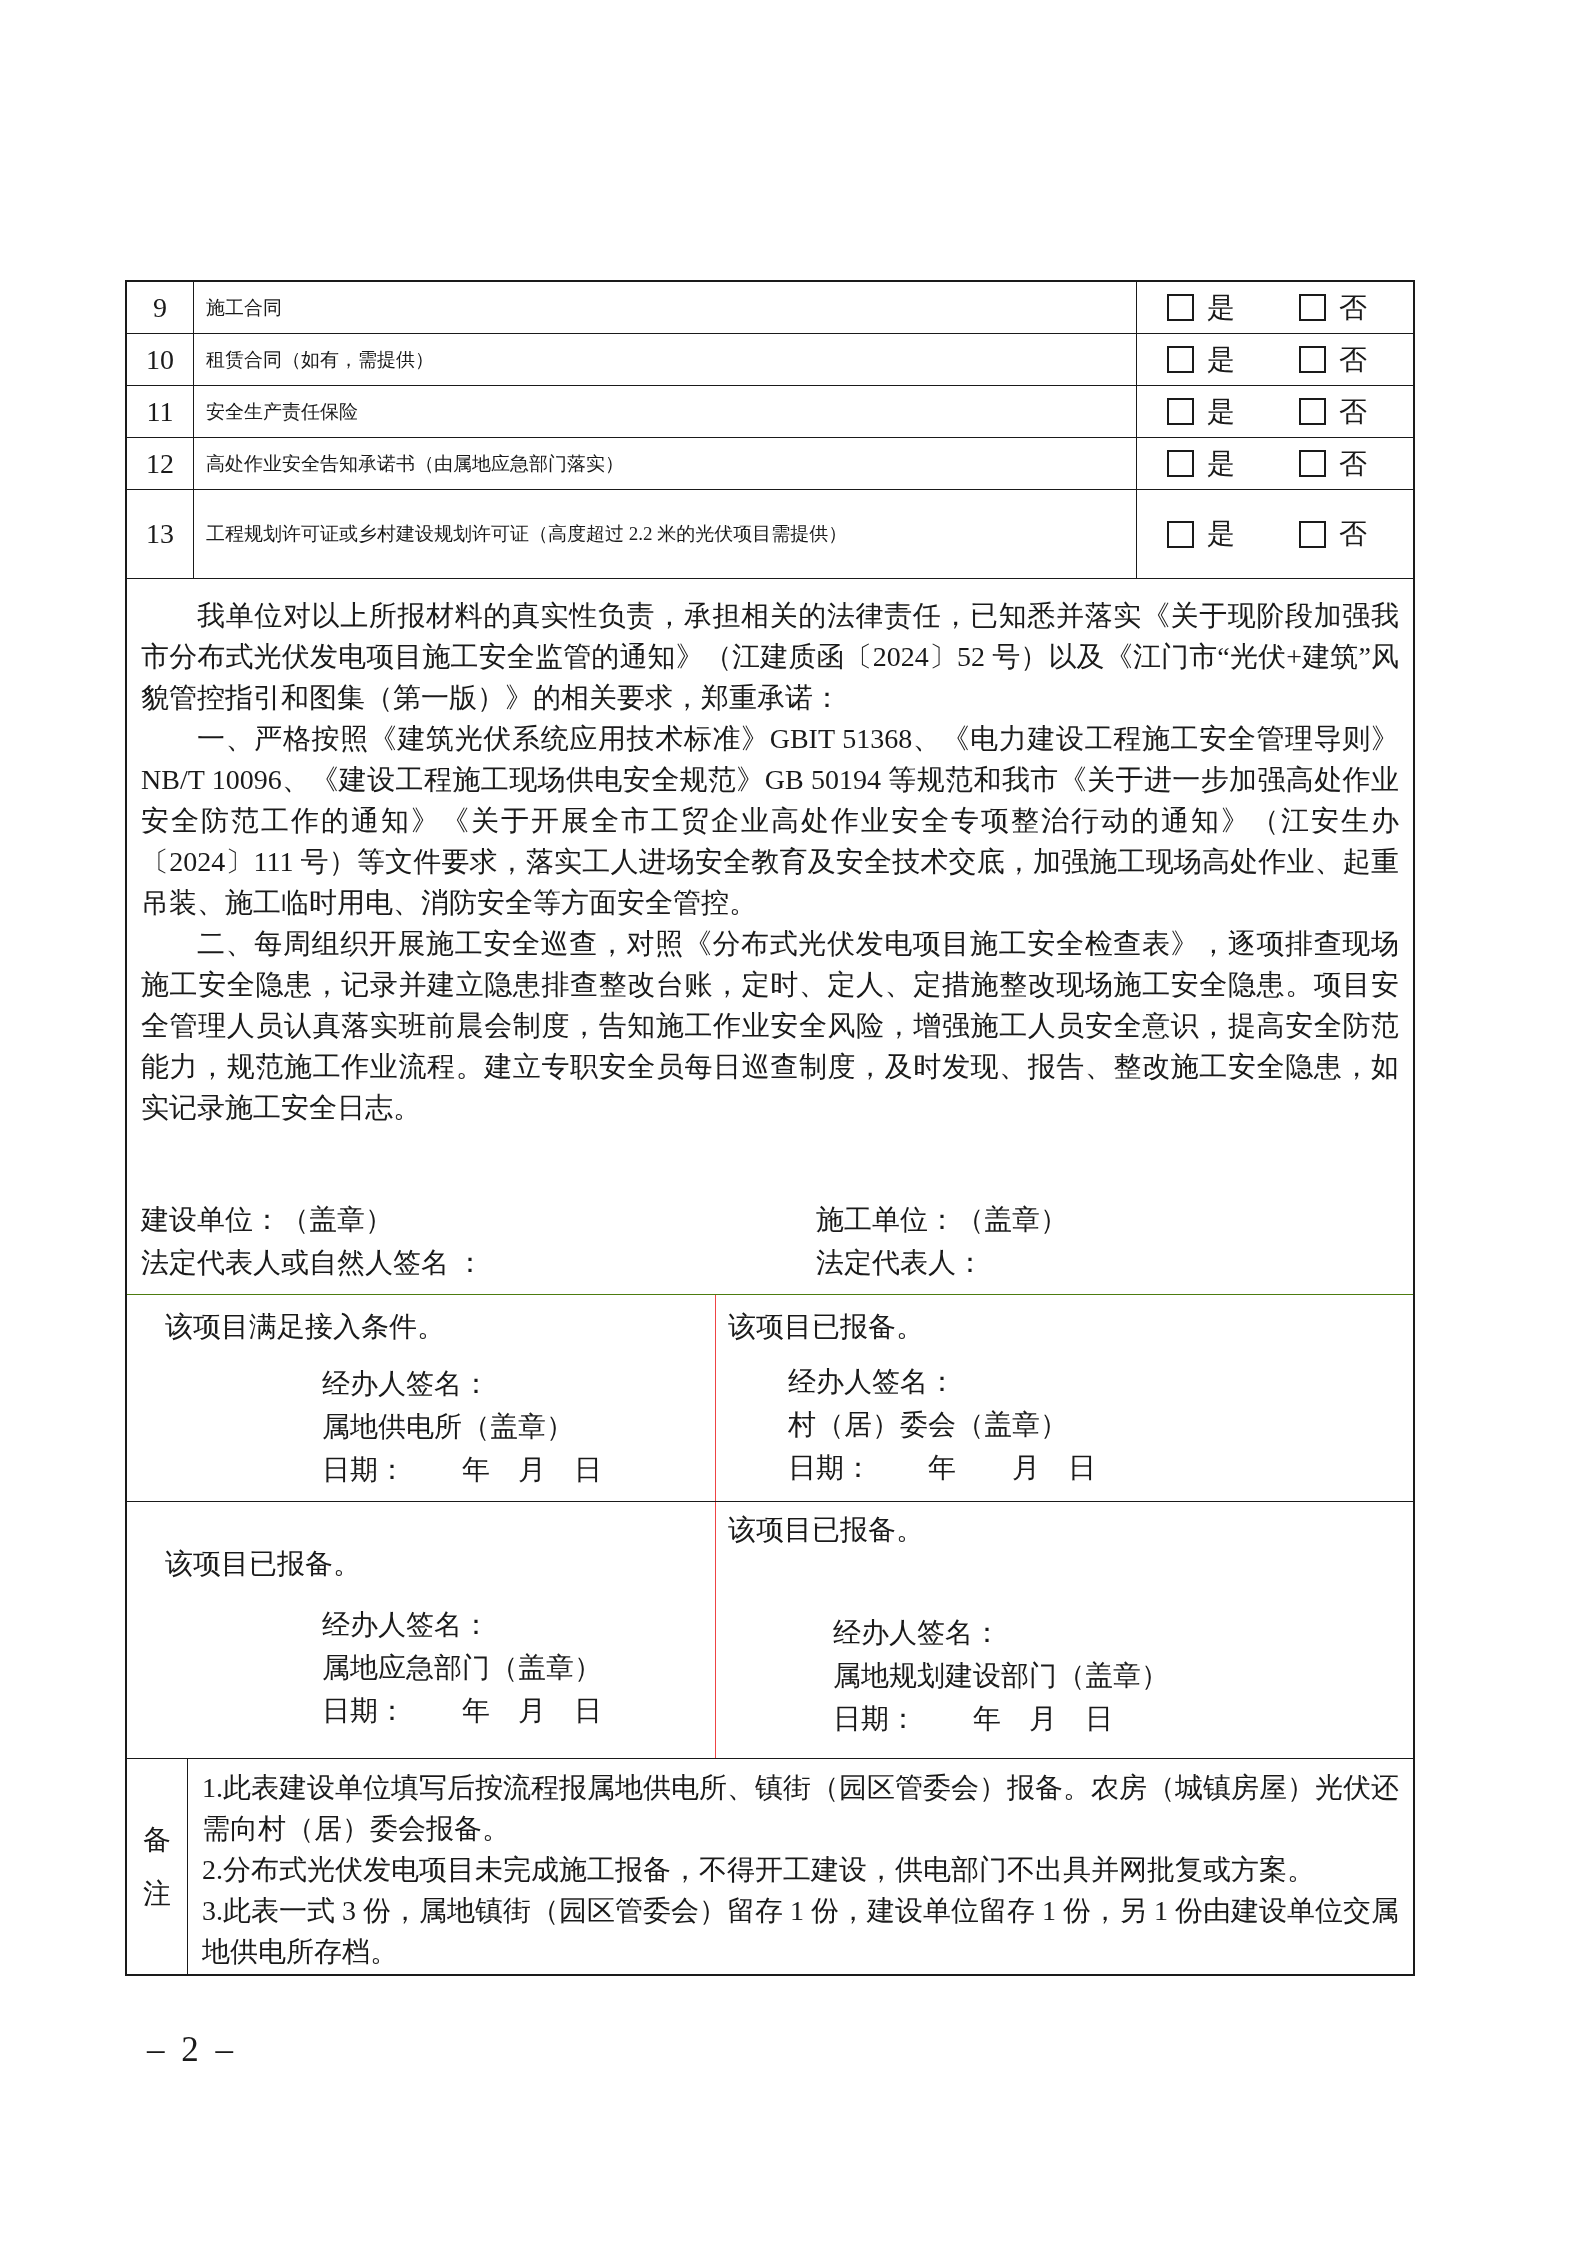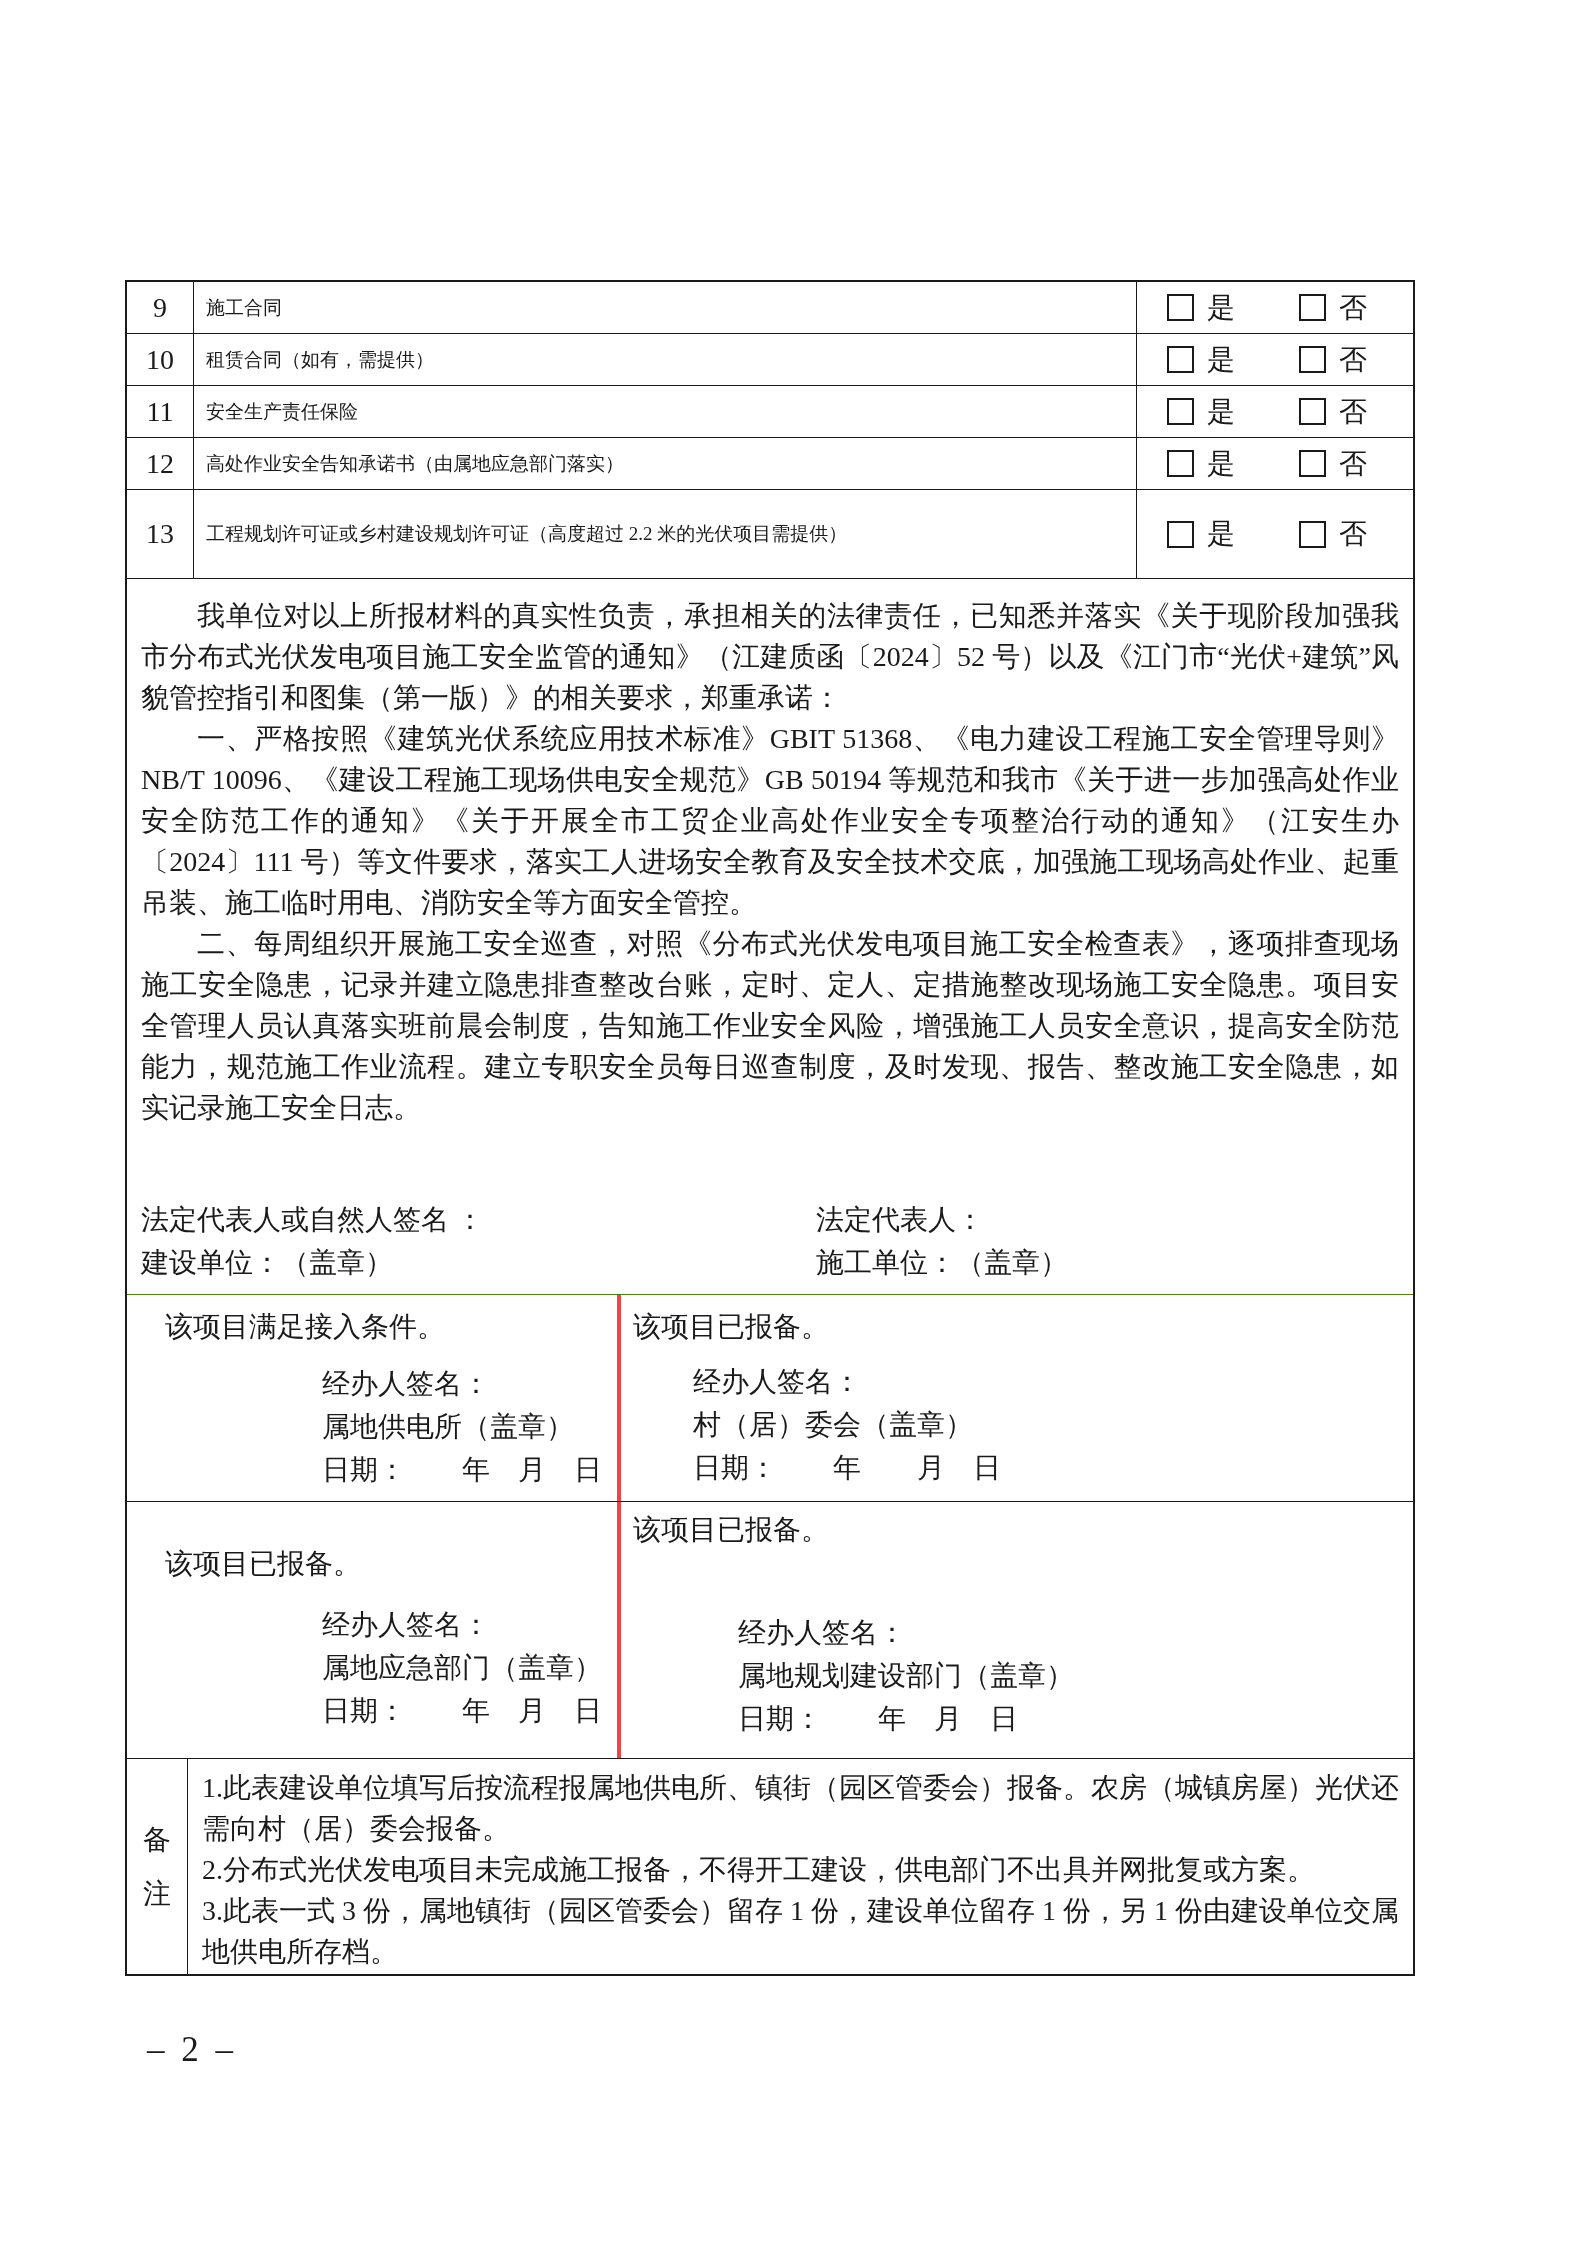--- a/index.html
+++ b/index.html
@@ -66,21 +66,21 @@
   .commitment p { text-indent: 2em; }
   .unit-lines { position: absolute; left: 14px; right: 14px; bottom: 10px; }
   .unit-row { display: flex; line-height: 43px; }
   .unit-left { width: 675px; }
   .unit-right { flex: 1; }
   
   .sign-row { display: flex; border-bottom: 1px solid #1a1a1a; }
   .sign-row-1 { height: 207px; }
   .sign-row-2 { height: 257px; }
   .sign-cell { position: relative; font-size: 28px; line-height: 40px; }
-  .sign-cell-left { width: 494px; border-right: 4px solid #ef4444; }
+  .sign-cell-left { width: 589px; border-right: 1px solid #ef4444; }
   .sign-cell-right { flex: 1; }
   .stm-1 { padding: 12px 10px 0 38px; }
   .stm-2 { padding: 12px 10px 0 12px; }
   .stm-3 { padding: 42px 10px 0 38px; }
   .stm-4 { padding: 8px 10px 0 12px; }
   .sign-block { position: absolute; line-height: 43px; font-family: Liberation Mono, monospace; }
   .sb-1 { left: 195px; bottom: 8px; }
   .sb-2 { left: 72px;  bottom: 10px; }
   .sb-3 { left: 195px; bottom: 24px; }
   .sb-4 { left: 117px; bottom: 16px; }
@@ -197,26 +197,26 @@
           </span>
       </div>
     </div>
 
     <div class="commitment">
       <p>我单位对以上所报材料的真实性负责，承担相关的法律责任，已知悉并落实《关于现阶段加强我市分布式光伏发电项目施工安全监管的通知》（江建质函〔2024〕52 号）以及《江门市“光伏+建筑”风貌管控指引和图集（第一版）》的相关要求，郑重承诺：</p>
       <p>一、严格按照《建筑光伏系统应用技术标准》GBIT 51368、《电力建设工程施工安全管理导则》NB/T 10096、《建设工程施工现场供电安全规范》GB 50194 等规范和我市《关于进一步加强高处作业安全防范工作的通知》《关于开展全市工贸企业高处作业安全专项整治行动的通知》（江安生办〔2024〕111 号）等文件要求，落实工人进场安全教育及安全技术交底，加强施工现场高处作业、起重吊装、施工临时用电、消防安全等方面安全管控。</p>
       <p>二、每周组织开展施工安全巡查，对照《分布式光伏发电项目施工安全检查表》，逐项排查现场施工安全隐患，记录并建立隐患排查整改台账，定时、定人、定措施整改现场施工安全隐患。项目安全管理人员认真落实班前晨会制度，告知施工作业安全风险，增强施工人员安全意识，提高安全防范能力，规范施工作业流程。建立专职安全员每日巡查制度，及时发现、报告、整改施工安全隐患，如实记录施工安全日志。</p>
       <div class="unit-lines">
         <div class="unit-row">
+          <span class="unit-left">建设单位：（盖章）</span>
+          <span class="unit-right">施工单位：（盖章）</span>
+        </div>
+        <div class="unit-row">
           <span class="unit-left">法定代表人或自然人签名 ：</span>
           <span class="unit-right">法定代表人：</span>
-        </div>
-        <div class="unit-row">
-          <span class="unit-left">建设单位：（盖章）</span>
-          <span class="unit-right">施工单位：（盖章）</span>
         </div>
       </div>
     </div>
 
     <div class="sign-row sign-row-1">
       <div class="sign-cell sign-cell-left">
         <div class="stm-1">该项目满足接入条件。</div>
         <div class="sign-block sb-1">
           <div>经办人签名：</div>
           <div>属地供电所（盖章）</div>

